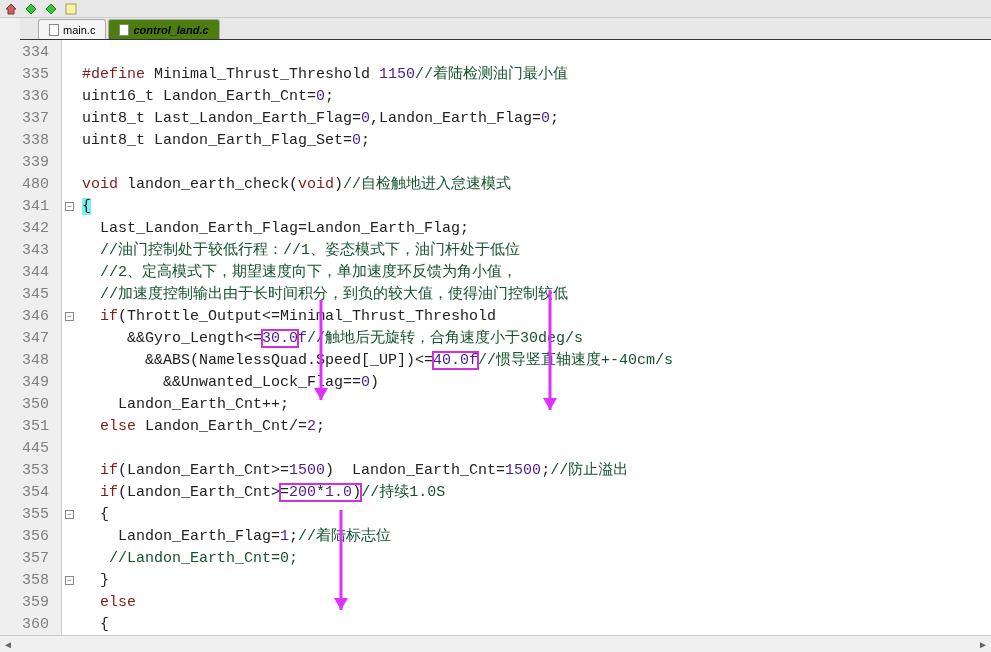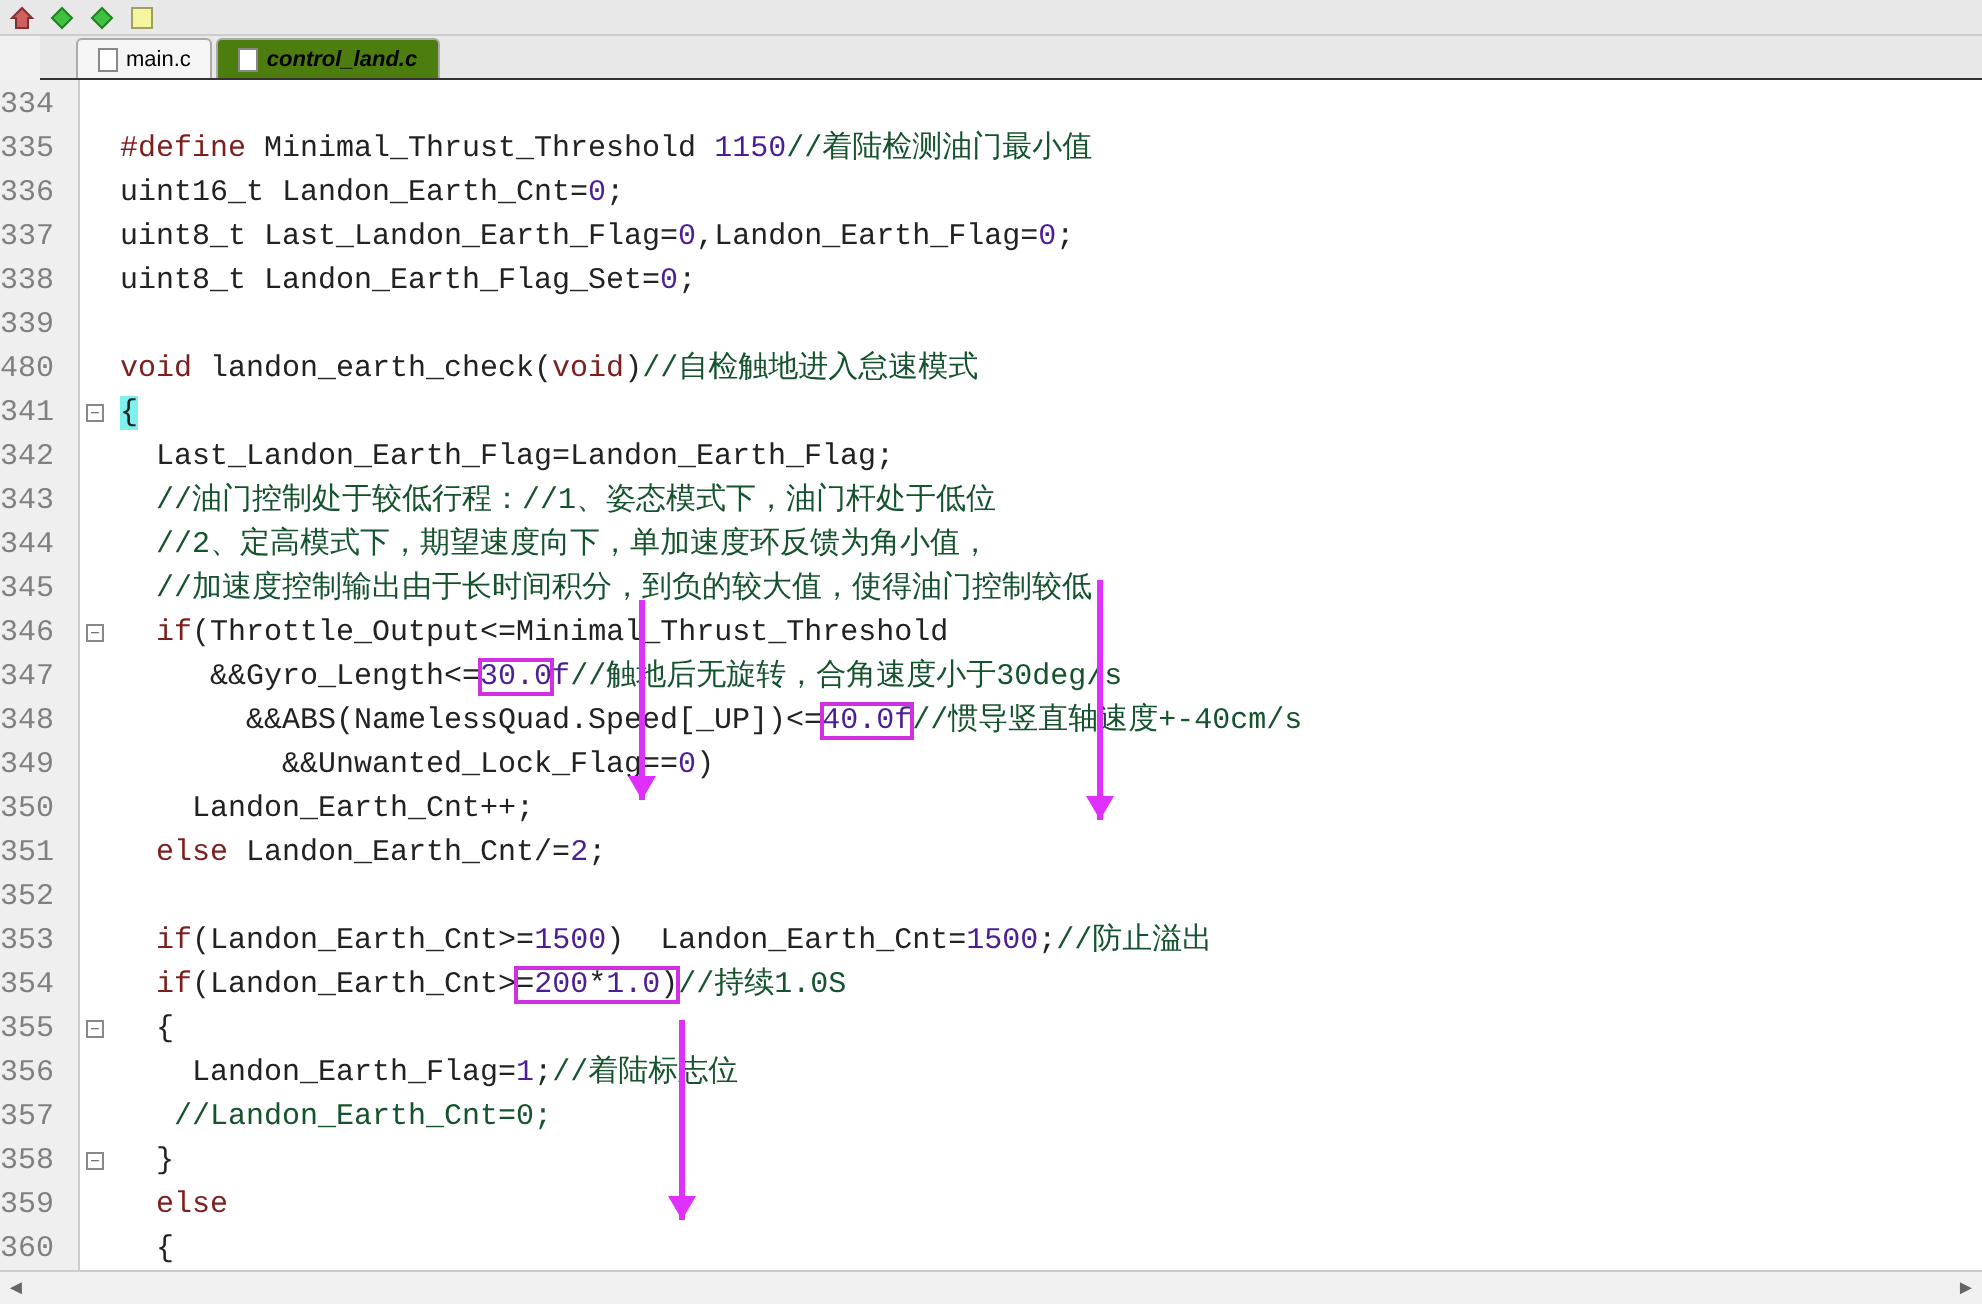--- a/index.html
+++ b/index.html
@@ -61,21 +61,21 @@
       position: relative;
     }
     .editor {
       display: flex;
       height: 595px;
       background: #fff;
       overflow: hidden;
       position: relative;
     }
     .gutter {
-      width: 40px;
+      width: 62px;
       background: #efefef;
       border-right: 1px solid #ccc;
       text-align: right;
       font-family: Consolas, "Courier New", monospace;
       font-size: 15px;
       color: #808080;
       padding-right: 12px;
       line-height: 22px;
       padding-top: 2px;
       flex-shrink: 0;
@@ -191,21 +191,21 @@
       <div>342</div>
       <div>343</div>
       <div>344</div>
       <div>345</div>
       <div>346</div>
       <div>347</div>
       <div>348</div>
       <div>349</div>
       <div>350</div>
       <div>351</div>
-      <div>352</div>
+      <div>445</div>
       <div>353</div>
       <div>354</div>
       <div>355</div>
       <div>356</div>
       <div>357</div>
       <div>358</div>
       <div>359</div>
       <div>360</div>
     </div>
   <div class="fold-gutter" id="fold-gutter">

